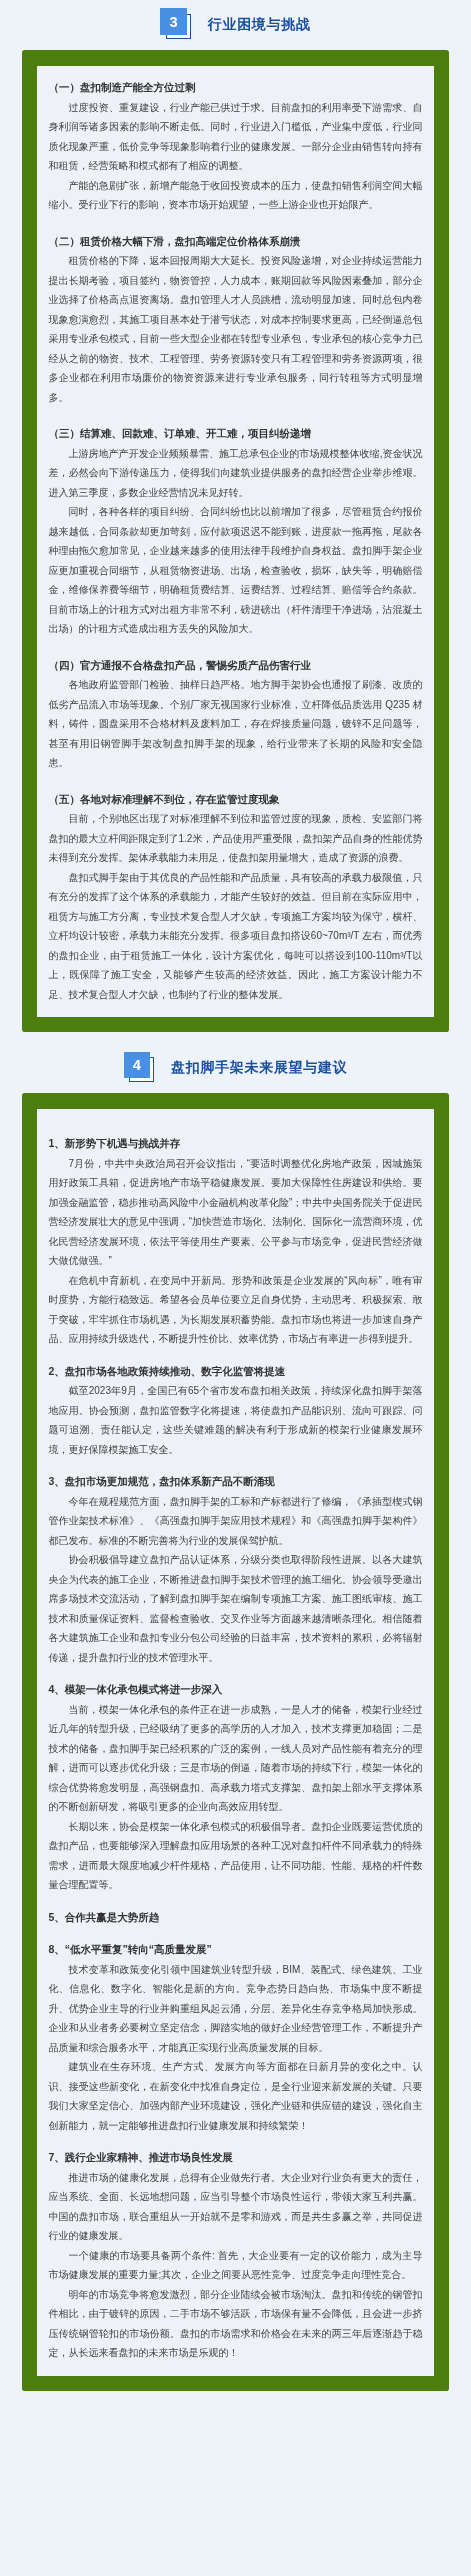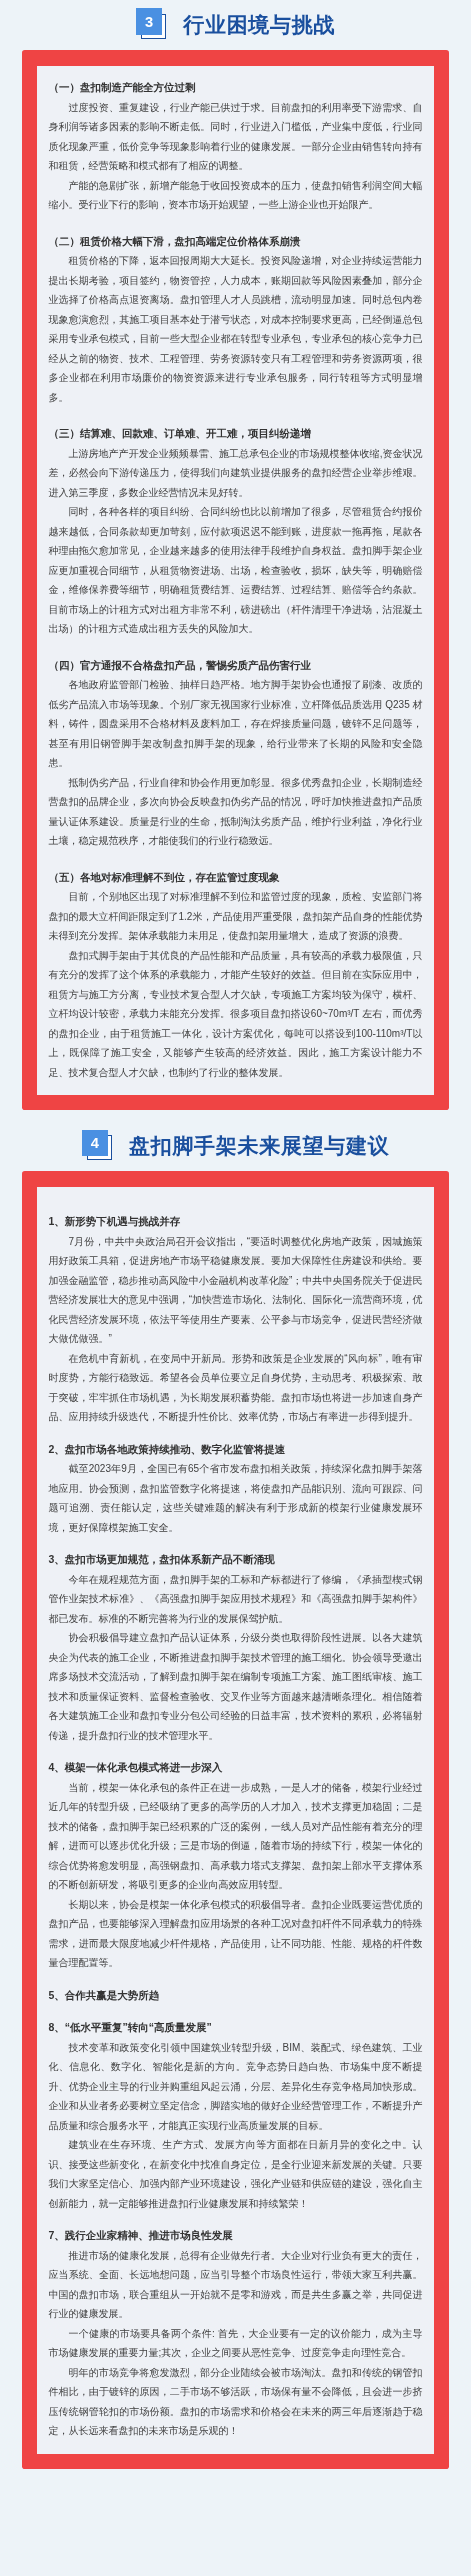--- a/index.html
+++ b/index.html
@@ -22,27 +22,27 @@
     position:absolute; left:5.6px; top:5.6px; width:23px; height:23px;
     background:#ffffff; border:1.4px solid #1a4f9e;
   }
   .badge-fill {
     position:absolute; left:0; top:0; width:26.5px; height:26.5px;
     background:#4a90e2; color:#ffffff;
     display:flex; align-items:center; justify-content:center;
     font-size:14.7px; font-weight:bold;
   }
   .sec-title {
-    margin:0; font-size:21px; line-height:1.2;
+    margin:0; font-size:14px; line-height:1.2;
     color:#1a4f9e; font-weight:bold; letter-spacing:0.7px;
   }
 
   
   .card {
-    margin:0 22px; background:#ef4444; border-radius:2.8px;
+    margin:0 22px; background:#4d7c0f; border-radius:2.8px;
     padding:15.4px;
   }
   .panel { background:#eef1f6; padding:12.6px 11px; }
 
   .panel h3 {
     margin:17px 0 0; font-size:10.5px; line-height:19.5px;
     color:#333333; font-weight:bold;
   }
   .panel h3:first-child { margin-top:0; }
   .panel.tight h3 { margin-top:13px; }
@@ -75,21 +75,20 @@
 
       <h3>（二）租赁价格大幅下滑，盘扣高端定位价格体系崩溃</h3>
       <p>租赁价格的下降，返本回报周期大大延长。投资风险递增，对企业持续运营能力提出长期考验，项目签约，物资管控，人力成本，账期回款等风险因素叠加，部分企业选择了价格高点退资离场。盘扣管理人才人员跳槽，流动明显加速。同时总包内卷现象愈演愈烈，其施工项目基本处于潜亏状态，对成本控制要求更高，已经倒逼总包采用专业承包模式，目前一些大型企业都在转型专业承包，专业承包的核心竞争力已经从之前的物资、技术、工程管理、劳务资源转变只有工程管理和劳务资源两项，很多企业都在利用市场廉价的物资资源来进行专业承包服务，同行转租等方式明显增多。</p>
 
       <h3>（三）结算难、回款难、订单难、开工难，项目纠纷递增</h3>
       <p>上游房地产产开发企业频频暴雷、施工总承包企业的市场规模整体收缩,资金状况差，必然会向下游传递压力，使得我们向建筑业提供服务的盘扣经营企业举步维艰。进入第三季度，多数企业经营情况未见好转。</p>
       <p>同时，各种各样的项目纠纷、合同纠纷也比以前增加了很多，尽管租赁合约报价越来越低，合同条款却更加苛刻，应付款项迟迟不能到账，进度款一拖再拖，尾款各种理由拖欠愈加常见，企业越来越多的使用法律手段维护自身权益。盘扣脚手架企业应更加重视合同细节，从租赁物资进场、出场，检查验收，损坏，缺失等，明确赔偿金，维修保养费等细节，明确租赁费结算、运费结算、过程结算、赔偿等合约条款。目前市场上的计租方式对出租方非常不利，磅进磅出（杆件清理干净进场，沾混凝土出场）的计租方式造成出租方丢失的风险加大。</p>
 
       <h3>（四）官方通报不合格盘扣产品，警惕劣质产品伤害行业</h3>
       <p>各地政府监管部门检验、抽样日趋严格。地方脚手架协会也通报了刷漆、改质的低劣产品流入市场等现象。个别厂家无视国家行业标准，立杆降低品质选用 Q235 材料，铸件，圆盘采用不合格材料及废料加工，存在焊接质量问题，镀锌不足问题等，甚至有用旧钢管脚手架改制盘扣脚手架的现象，给行业带来了长期的风险和安全隐患。</p>
-      <p>抵制伪劣产品，行业自律和协会作用更加彰显。很多优秀盘扣企业，长期制造经营盘扣的品牌企业，多次向协会反映盘扣伪劣产品的情况，呼吁加快推进盘扣产品质量认证体系建设。质量是行业的生命，抵制淘汰劣质产品，维护行业利益，净化行业土壤，稳定规范秩序，才能使我们的行业行稳致远。</p>
 
       <h3>（五）各地对标准理解不到位，存在监管过度现象</h3>
       <p>目前，个别地区出现了对标准理解不到位和监管过度的现象，质检、安监部门将盘扣的最大立杆间距限定到了1.2米，产品使用严重受限，盘扣架产品自身的性能优势未得到充分发挥。架体承载能力未用足，使盘扣架用量增大，造成了资源的浪费。</p>
 
       <p>盘扣式脚手架由于其优良的产品性能和产品质量，具有较高的承载力极限值，只有充分的发挥了这个体系的承载能力，才能产生较好的效益。但目前在实际应用中，租赁方与施工方分离，专业技术复合型人才欠缺，专项施工方案均较为保守，横杆、立杆均设计较密，承载力未能充分发挥。很多项目盘扣搭设60~70m³/T 左右，而优秀的盘扣企业，由于租赁施工一体化，设计方案优化，每吨可以搭设到100-110m³/T以上，既保障了施工安全，又能够产生较高的经济效益。因此，施工方案设计能力不足、技术复合型人才欠缺，也制约了行业的整体发展。</p>
 
     </div>
   </div>
 
   <div class="sec-header later">

